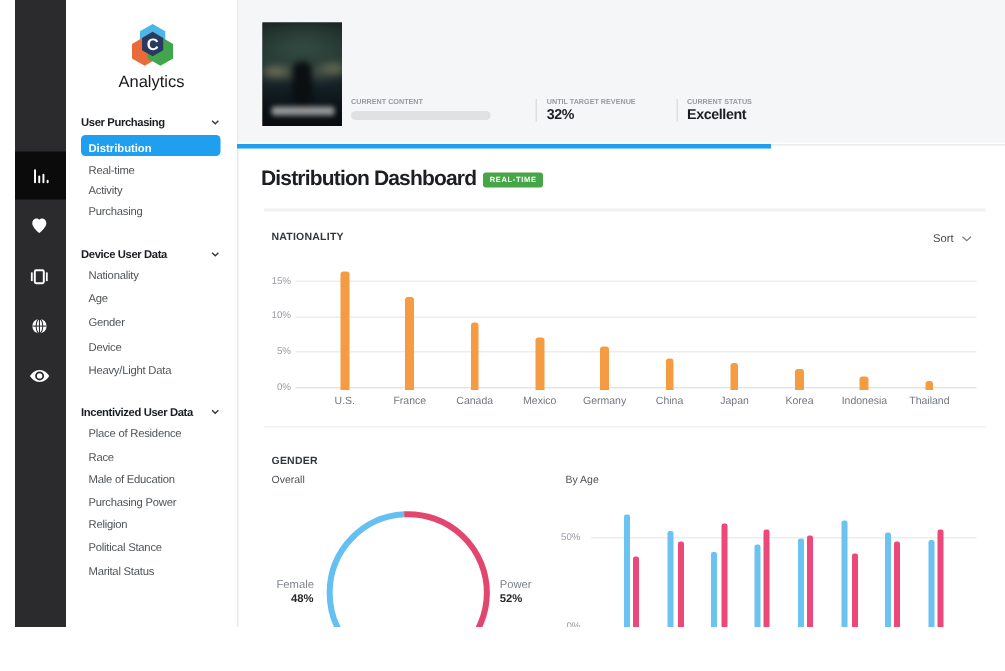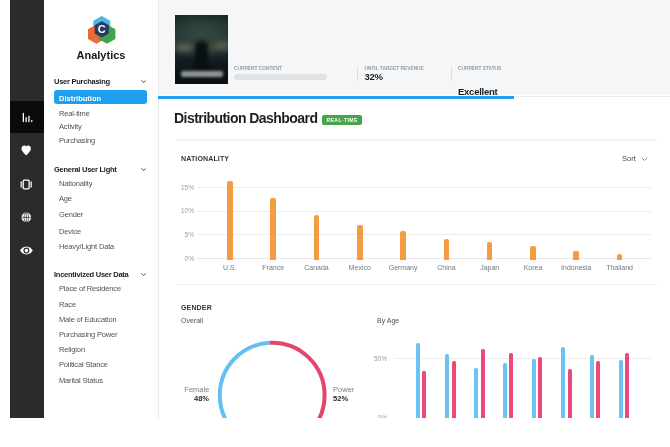--- a/index.html
+++ b/index.html
@@ -76,32 +76,32 @@
 
   <div id="side"></div>
 
   <svg class="abs" style="left:77.5px;top:16.4px" width="28" height="28" viewBox="0 0 28 28">
     <path fill="#4cb7e6" d="M13.75 0 L22.2 4.85 V14.55 L13.75 19.4 L5.3 14.55 V4.85 Z"></path>
     <path fill="#ea6b39" d="M8.45 8.4 L16.9 13.25 V22.95 L8.45 27.8 L0 22.95 V13.25 Z"></path>
     <path fill="#42a44c" d="M18.95 8.4 L27.4 13.25 V22.95 L18.95 27.8 L10.5 22.95 V13.25 Z"></path>
     <path fill="#2a3960" d="M13.75 5.2 L20.8 9.28 V17.42 L13.75 21.5 L6.7 17.42 V9.28 Z"></path>
     <text x="13.8" y="17.3" text-anchor="middle" fill="#fff" font-family="Liberation Sans" font-size="11" font-weight="bold">C</text>
   </svg>
-  <div class="abs" style="left:34px;top:48.5px;width:114px;text-align:center;font-size:11px;font-weight:bold;color:#17191c;">Analytics</div>
+  <div class="abs" style="left:34px;top:48.5px;width:114px;text-align:center;font-size:11px;font-weight:normal;color:#17191c;">Analytics</div>
 
   <div class="mhead" style="top:76.5px">User Purchasing</div>
   <svg class="chev" style="top:78px" viewBox="0 0 10 10">
       <path d="M2 3.5 L5 6.5 L8 3.5" stroke="#33373b" stroke-width="1.3" fill="none"></path>
     </svg>
   <div class="abs" style="left:43.5px;top:89.7px;width:93.5px;height:14.3px;background:#1e9ff0;border-radius:3px;"></div>
   <div class="abs" style="left:49px;top:93.5px;font-size:7.5px;font-weight:bold;color:#fff;">Distribution</div>
   <div class="mitem" style="top:108.5px">Real-time</div>
   <div class="mitem" style="top:122px">Activity</div>
   <div class="mitem" style="top:136px">Purchasing</div>
-  <div class="mhead" style="top:165px">General User Light</div>
+  <div class="mhead" style="top:165px">Device User Data</div>
   <svg class="chev" style="top:166px" viewBox="0 0 10 10">
       <path d="M2 3.5 L5 6.5 L8 3.5" stroke="#33373b" stroke-width="1.3" fill="none"></path>
     </svg>
   <div class="mitem" style="top:179px">Nationality</div>
   <div class="mitem" style="top:193.5px">Age</div>
   <div class="mitem" style="top:210px">Gender</div>
   <div class="mitem" style="top:226.5px">Device</div>
   <div class="mitem" style="top:242px">Heavy/Light Data</div>
   <div class="mhead" style="top:270px">Incentivized User Data</div>
   <svg class="chev" style="top:271px" viewBox="0 0 10 10">
@@ -127,21 +127,21 @@
     <div class="abs" style="left:20px;top:26px;width:13px;height:30px;background:#0a0f12;border-radius:5px;filter:blur(2px);"></div>
     <div class="abs" style="left:5.5px;top:55.5px;width:42px;height:6.5px;background:rgba(240,240,238,0.6);border-radius:2px;filter:blur(1.6px);"></div>
   </div>
   <div class="abs cap" style="left:224px;top:66px;">CURRENT CONTENT</div>
   <div class="abs" style="left:224px;top:73.5px;width:93px;height:6px;background:#dfe1e3;border-radius:3px;"></div>
   <div class="vdiv" style="left:347px;"></div>
   <div class="abs cap" style="left:354.5px;top:66px;">UNTIL TARGET REVENUE</div>
   <div class="abs val" style="left:354.5px;top:70.5px;">32%</div>
   <div class="vdiv" style="left:441px;"></div>
   <div class="abs cap" style="left:448px;top:66px;">CURRENT STATUS</div>
-  <div class="abs val" style="left:448px;top:86px;">Excellent</div>
+  <div class="abs val" style="left:448px;top:71px;">Excellent</div>
   <div class="abs" style="left:504px;top:95.7px;width:156px;height:1.8px;background:#e9ebed;"></div>
   <div id="blueline"></div>
 
   <div id="title">Distribution Dashboard</div>
   <div id="badge">REAL-TIME</div>
 
   <div class="hr" style="top:139px;"></div>
   <div class="seclab" style="left:171px;top:154.5px;">NATIONALITY</div>
   <div class="abs" style="left:612px;top:154px;font-size:7.5px;color:#44484c;">Sort</div>
   <svg class="abs" style="left:630px;top:154.5px" width="9" height="8" viewBox="0 0 10 10">

